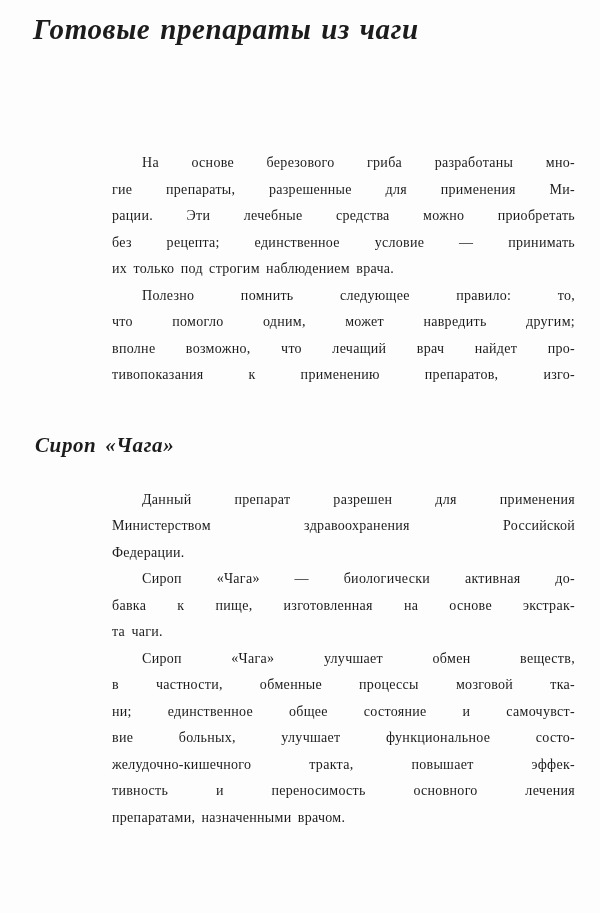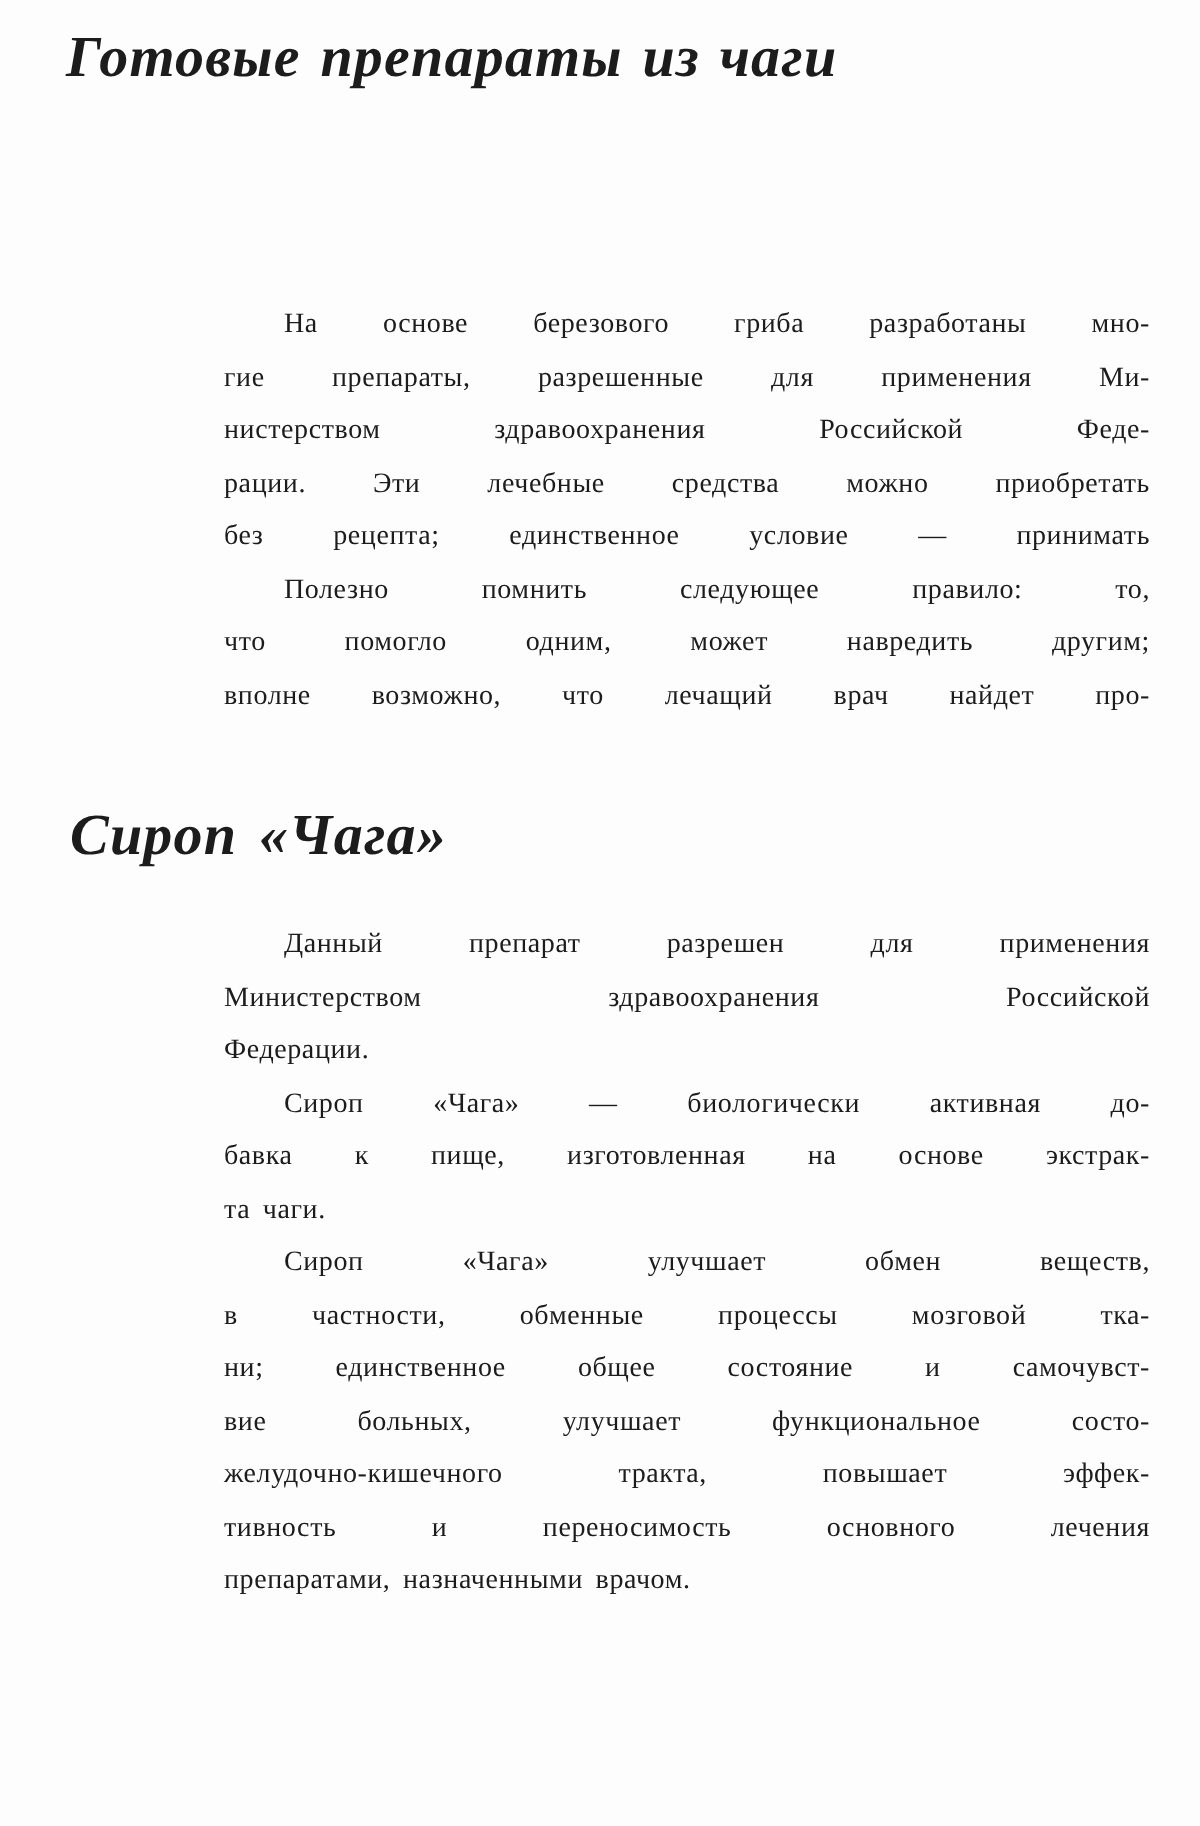--- a/index.html
+++ b/index.html
@@ -30,21 +30,21 @@
     line-height: 38px;
     letter-spacing: 0.6px;
     word-spacing: 2px;
     white-space: nowrap;
   }
   .section-title {
     margin: 36px 0 0 2px;
     font-family: "Liberation Serif", serif;
     font-style: italic;
     font-weight: bold;
-    font-size: 29px;
+    font-size: 21px;
     line-height: 40px;
     letter-spacing: 0.6px;
     word-spacing: 3px;
     white-space: nowrap;
   }
   .body-col {
     margin-left: 79px; 
     width: 463px;
   }
   .intro-col {
@@ -76,28 +76,29 @@
 <body>
 
 <div class="page">
 
   <h1 class="page-title">Готовые препараты из чаги</h1>
 
   <div class="body-col intro-col">
     <div class="para">
       <div class="line first">На основе березового гриба разработаны мно-</div>
       <div class="line">гие препараты, разрешенные для применения Ми-</div>
-      <div class="line">нистерством здравоохранения Российской Феде-</div>
       <div class="line">рации. Эти лечебные средства можно приобретать</div>
       <div class="line">без рецепта; единственное условие — принимать</div>
+      <div class="line last">их только под строгим наблюдением врача.</div>
     </div>
     <div class="para">
       <div class="line first">Полезно помнить следующее правило: то,</div>
       <div class="line">что помогло одним, может навредить другим;</div>
       <div class="line">вполне возможно, что лечащий врач найдет про-</div>
+      <div class="line">тивопоказания к применению препаратов, изго-</div>
     </div>
   </div>
 
   <h2 class="section-title">Сироп «Чага»</h2>
 
   <div class="body-col section-col">
     <div class="para">
       <div class="line first">Данный препарат разрешен для применения</div>
       <div class="line">Министерством здравоохранения Российской</div>
       <div class="line last">Федерации.</div>

